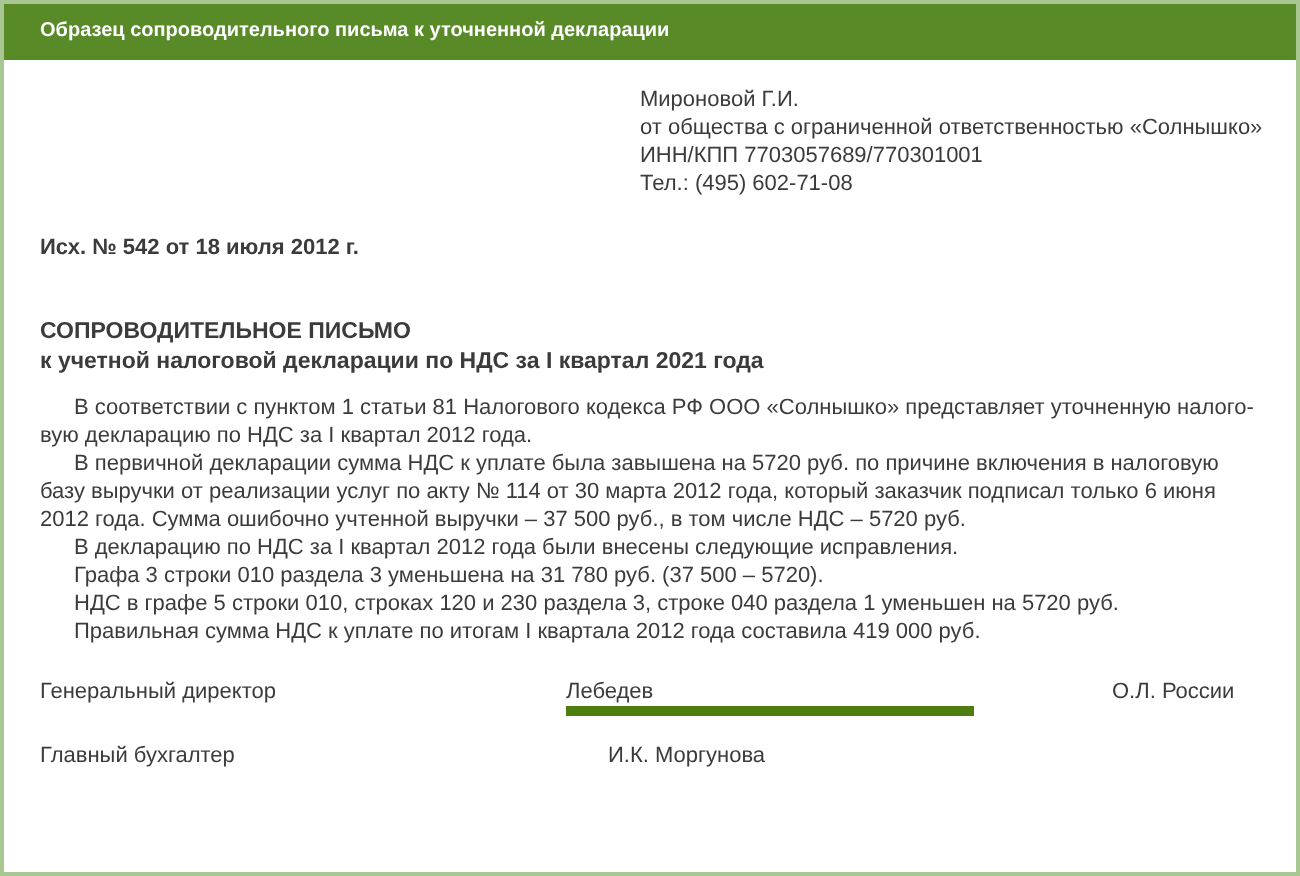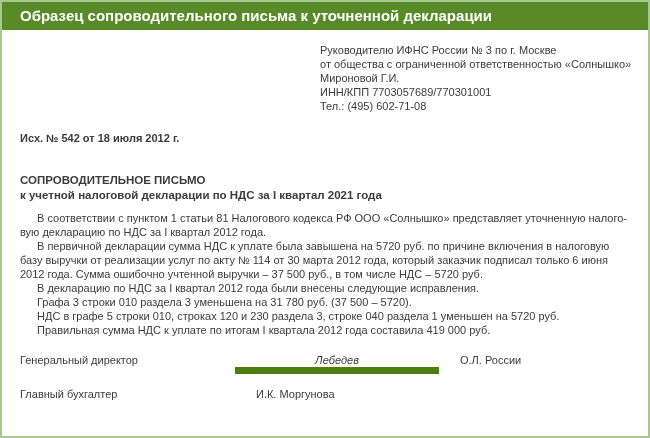--- a/index.html
+++ b/index.html
@@ -13,21 +13,21 @@
     border: 2px solid #a9c791;
     background: #ffffff;
     overflow: hidden;
   }
 
   .card-header {
     height: 28px;
     line-height: 28px;
     background: #588a28;
     color: #ffffff;
-    font-size: 15px;
+    font-size: 10px;
     font-weight: bold;
     padding: 0 18px;
     white-space: nowrap;
   }
 
   .doc {
     padding: 13px 18px 0 18px;
     font-size: 11px;
     line-height: 14px;
     color: #3b3b3b;
@@ -45,48 +45,46 @@
     line-height: 15px;
   }
 
   .paras { margin-top: 8px; }
   .paras p { text-indent: 17px; }
 
   .sig-row {
     display: flex;
     align-items: baseline;
     margin-top: 16px;
+    gap: 48px;
   }
   .sig-row + .sig-row { margin-top: 13px; }
   .sig-role { width: 215px; flex: 0 0 auto; }
   .sig-line {
     flex: 0 0 auto;
     width: 204px;
-    border-bottom: 7px solid #4d7c0f;
-    text-align: center;
-    font-style: italic;
+    border-bottom: 5px solid #4d7c0f;
     white-space: nowrap;
   }
   .sig-name { margin-left: 21px; white-space: nowrap; }
 </style>
 </head>
 <body>
 
 <div class="frame">
 
   <div class="card-header">
     <span>Образец сопроводительного письма к уточненной декларации</span>
   </div>
 
   <div class="doc">
 
     <div class="recipient">
-      <div>Руководителю ИФНС России № 3 по г. Москве</div>
+      <div>Мироновой Г.И.</div>
       <div>от общества с ограниченной ответственностью «Солнышко»</div>
-      <div>Мироновой Г.И.</div>
       <div>ИНН/КПП 7703057689/770301001</div>
       <div>Тел.: (495) 602-71-08</div>
     </div>
 
     <div class="ref">Исх. № 542 от 18 июля 2012 г.</div>
 
     <div class="letter-title">
       <div>СОПРОВОДИТЕЛЬНОЕ ПИСЬМО</div>
       <div>к учетной налоговой декларации по НДС за I квартал 2021 года</div>
     </div>

